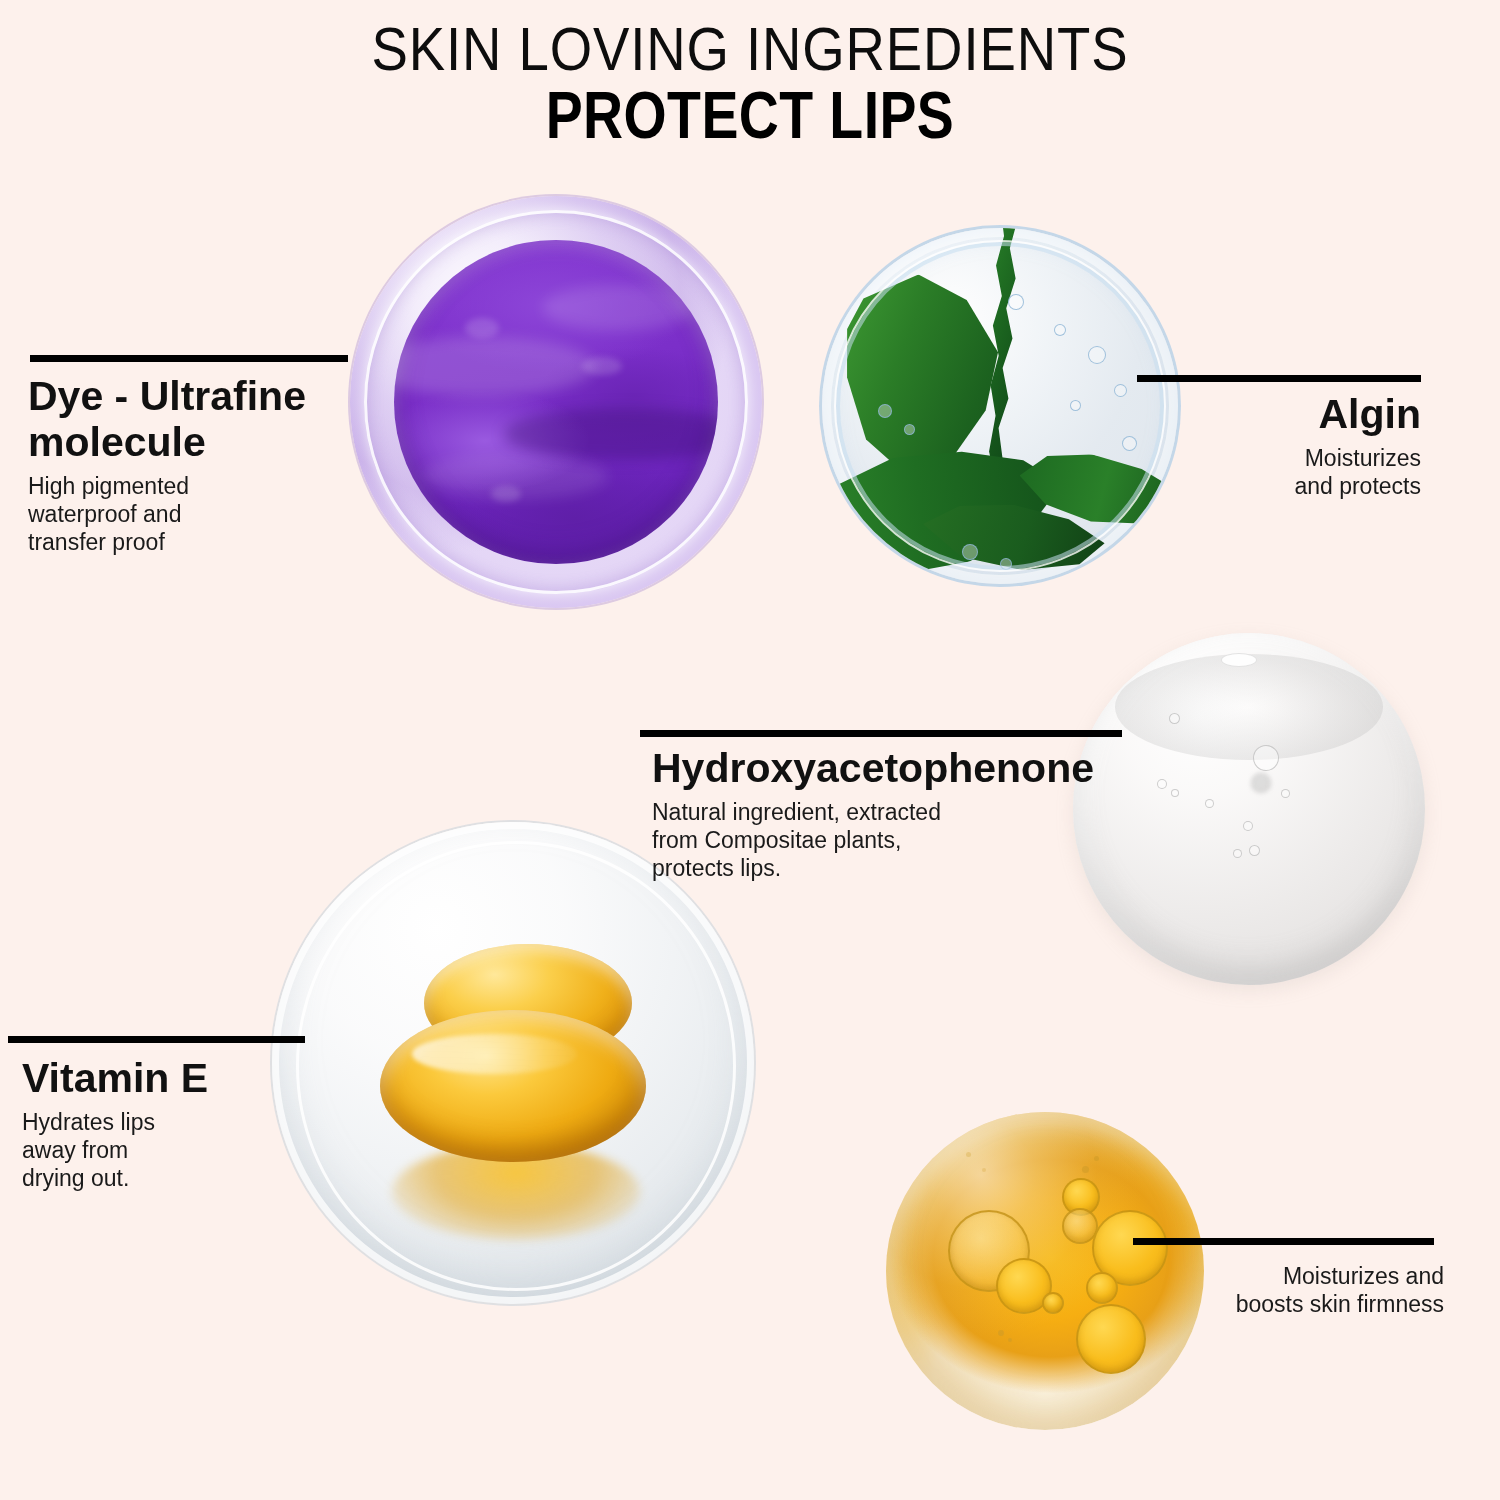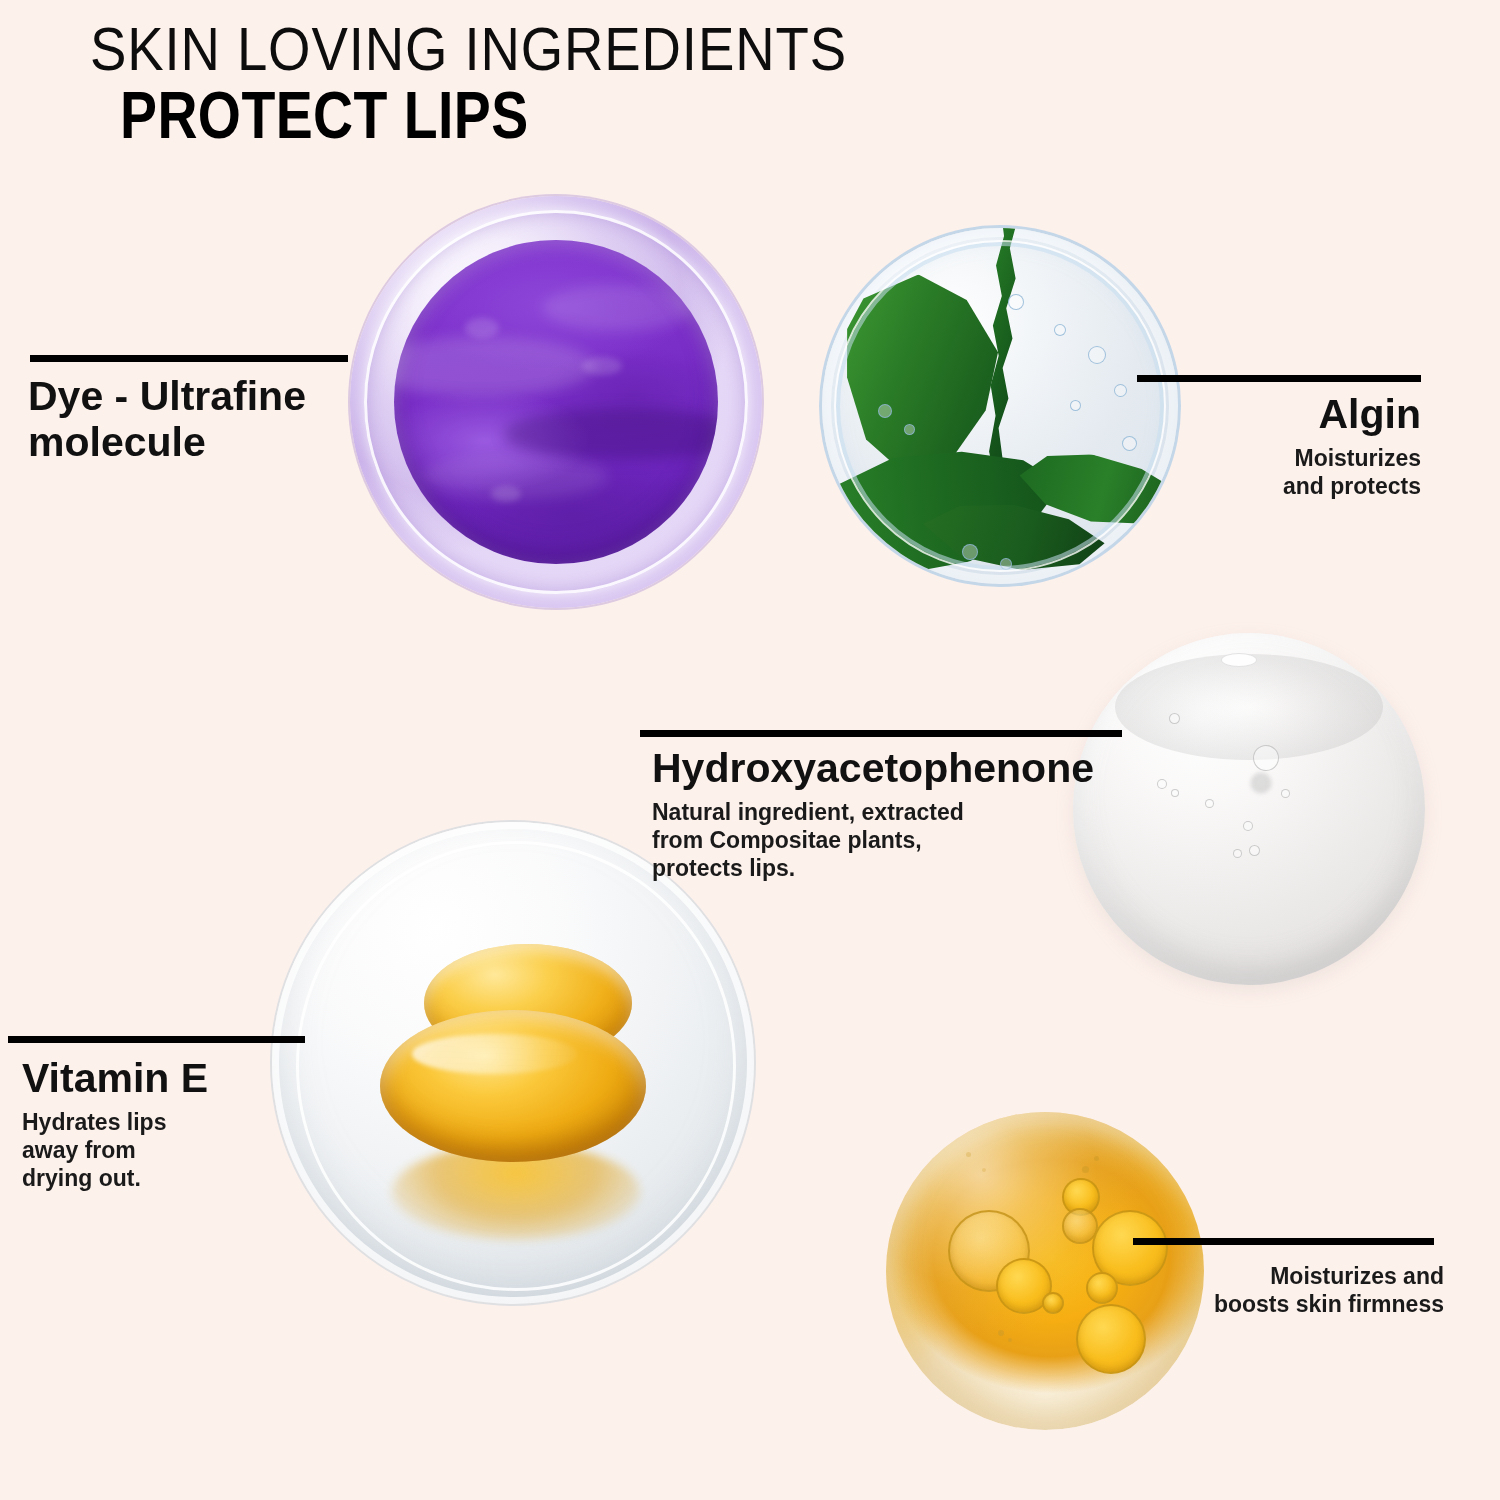--- a/index.html
+++ b/index.html
@@ -16,21 +16,21 @@
     font-family: "Liberation Sans", sans-serif;
     color: #0a0a0a;
   }
 
   
   .title-block {
     position: absolute;
     top: 18px;
     left: 0;
     width: 1500px;
-    text-align: left;
+    text-align: center;
   }
   .title-line1 {
     font-family: "Liberation Sans", sans-serif;
     font-size: 62px;
     font-weight: 400;
     letter-spacing: 1px;
     line-height: 1.0;
     transform: scaleX(0.88);
     color: #0d0d0d;
   }
@@ -59,21 +59,21 @@
   }
   .label .name {
     font-size: 41px;
     font-weight: 700;
     line-height: 1.12;
     color: #111;
     white-space: pre-line;
   }
   .label .desc {
     font-size: 23px;
-    font-weight: 700;
+    font-weight: 400;
     line-height: 1.22;
     color: #1a1a1a;
     margin-top: 6px;
     white-space: pre-line;
   }
   .label.right {
     text-align: right;
   }
 
   
@@ -368,20 +368,23 @@
 
   <div class="leader" style="left:30px; top:355px; width:318px;"></div>
   <div class="leader" style="left:1137px; top:375px; width:284px;"></div>
   <div class="leader" style="left:640px; top:730px; width:482px;"></div>
   <div class="leader" style="left:8px; top:1036px; width:297px;"></div>
   <div class="leader" style="left:1133px; top:1238px; width:301px;"></div>
 
   <div class="label" style="left:28px; top:374px; width:330px;">
     <div class="name">Dye - Ultrafine
 molecule</div>
+    <div class="desc">High pigmented
+waterproof and
+transfer proof</div>
   </div>
 
   <div class="label right" style="left:1121px; top:392px; width:300px;">
     <div class="name">Algin</div>
     <div class="desc">Moisturizes
 and protects</div>
   </div>
 
   <div class="label" style="left:22px; top:1056px; width:320px;">
     <div class="name">Vitamin E</div>

